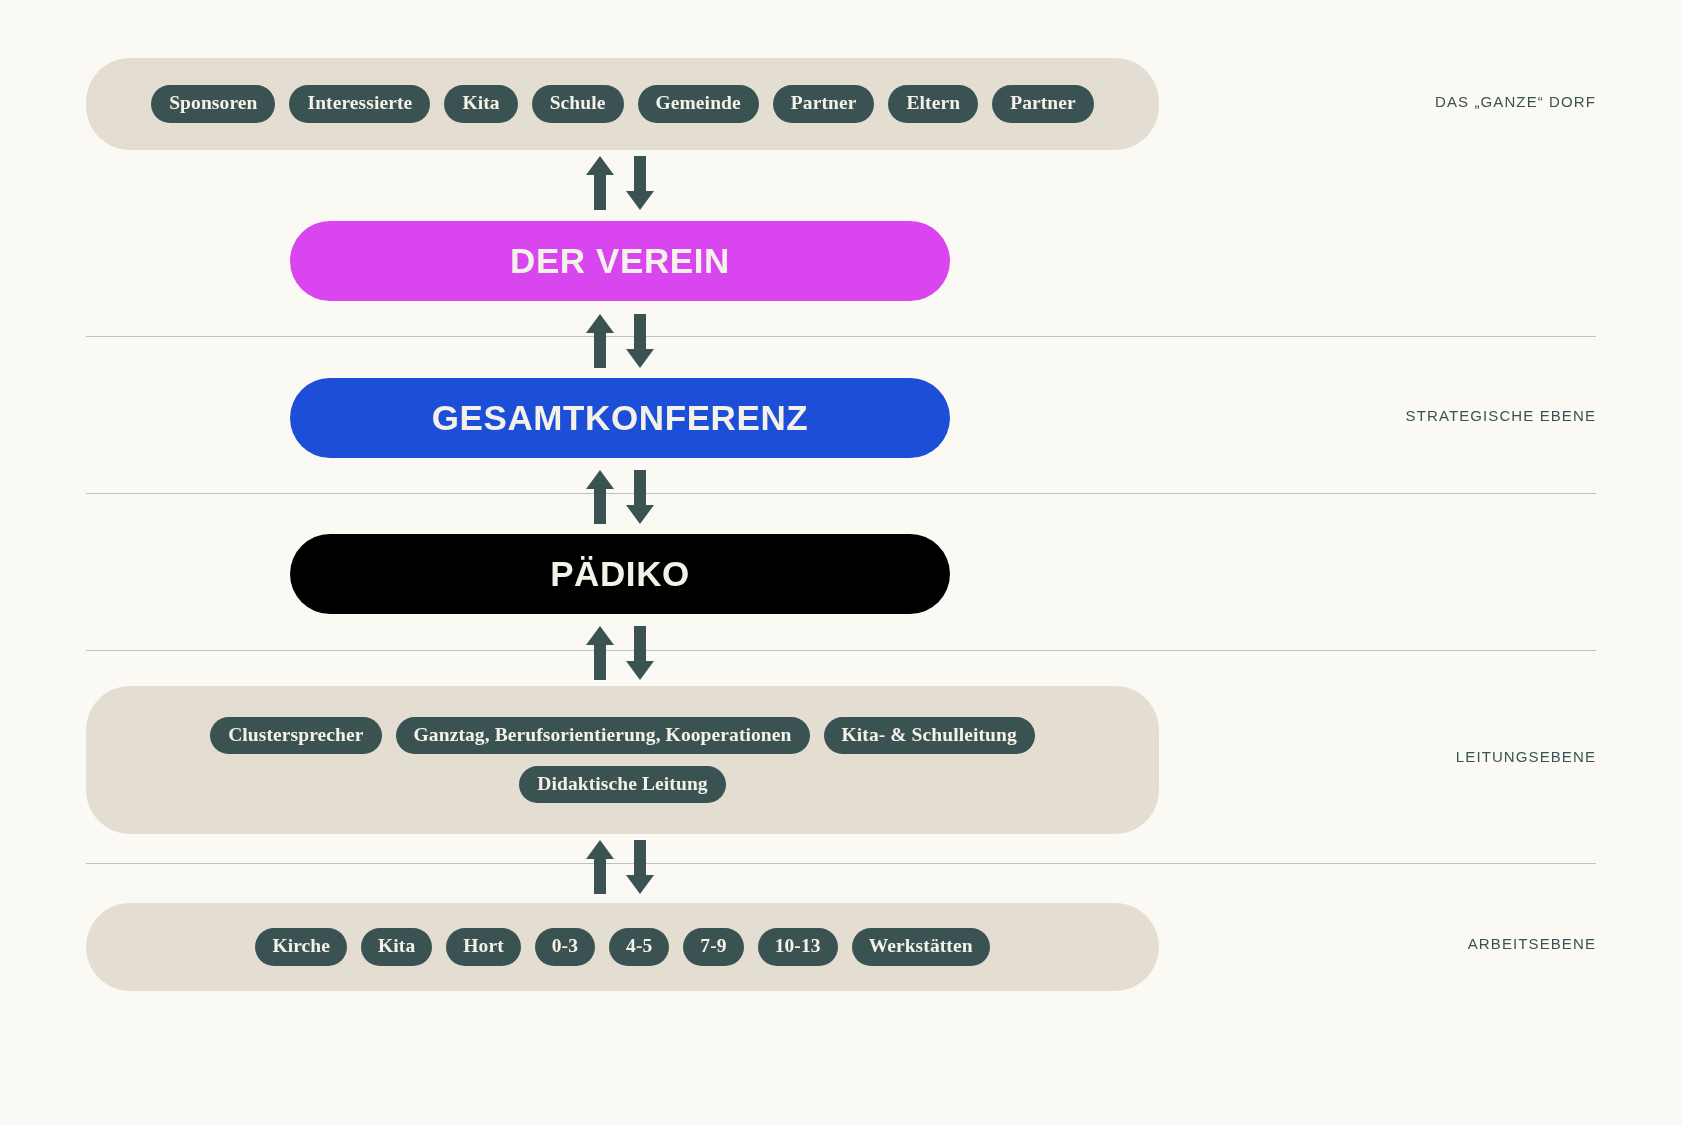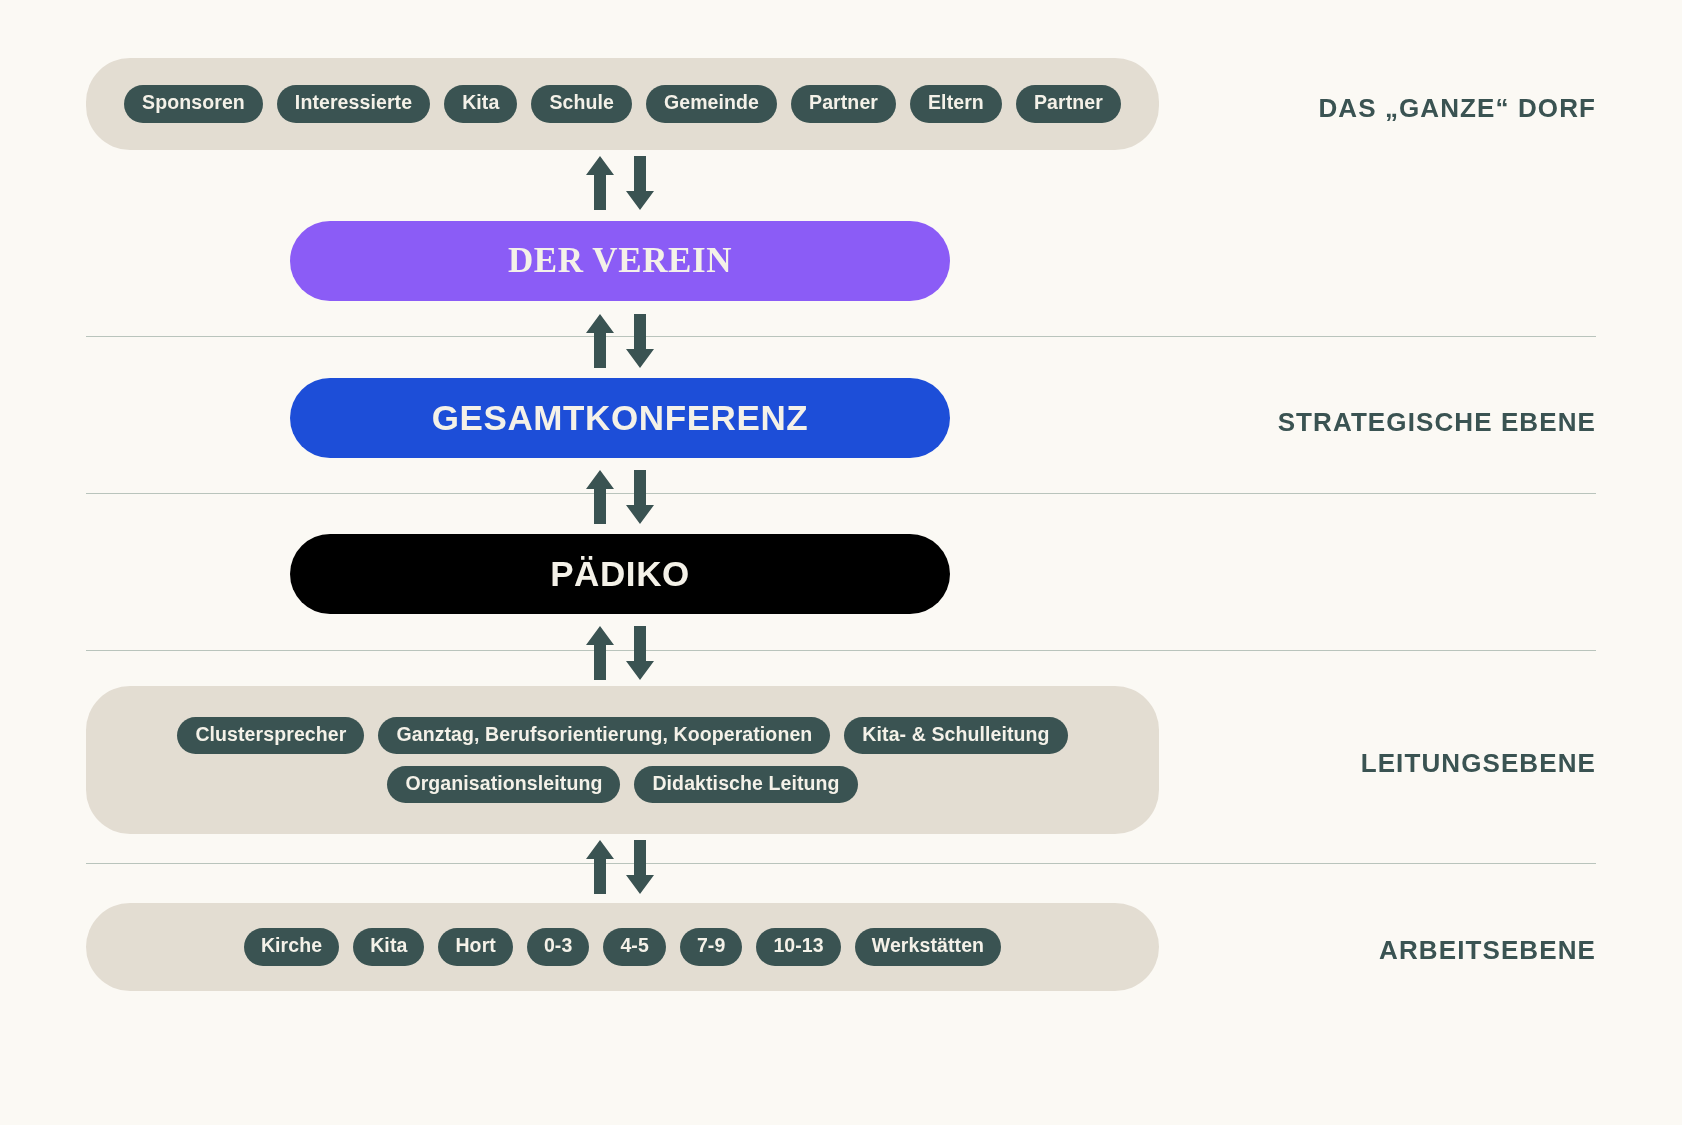--- a/index.html
+++ b/index.html
@@ -66,40 +66,41 @@
   .pill {
     background: #3a5352;
     color: #f4f1e8;
     border-radius: 999px;
     padding: 7px 18px 9px;
     font-size: 19.5px;
     font-weight: 700;
     line-height: 1.1;
     white-space: nowrap;
     letter-spacing: 0.1px;
+    font-family: Liberation Serif, serif;
   }
   .panel-arbeit .pill { padding: 7px 17px 9px; }
 
   
   .bar {
     position: absolute;
     left: 290px;
     width: 660px;
     height: 80px;
     border-radius: 40px;
     display: flex;
     align-items: center;
     justify-content: center;
     color: #f4f1e8;
     font-size: 35px;
     font-weight: 700;
     letter-spacing: 0.6px;
     box-sizing: border-box;
   }
-  .bar-verein { top: 221px; background: #8b5cf6; font-family: Liberation Serif, serif; }
+  .bar-verein { top: 221px; background: #d946ef; }
   .bar-gesamt { top: 378px; background: #1d4ed8; }
   .bar-paediko{ top: 534px; background: #000000; }
 
   
   .arrows {
     position: absolute;
     left: 580px;
     width: 80px;
     height: 62px;
     display: flex;
@@ -113,22 +114,22 @@
   .arrows.a3 { top: 466px; }
   .arrows.a4 { top: 622px; }
   .arrows.a5 { top: 836px; }
   .arrows svg { display: block; }
 
   
   .level-label {
     position: absolute;
     right: 86px;
     color: #3a5352;
-    font-size: 26px;
-    font-weight: 700;
+    font-size: 15px;
+    font-weight: 400;
     letter-spacing: 1.1px;
     text-align: right;
     white-space: nowrap;
   }
   .ll-village { top: 93px; }
   .ll-strateg { top: 407px; }
   .ll-leitung { top: 748px; }
   .ll-arbeit  { top: 935px; }
 </style>
 </head>
@@ -198,21 +199,20 @@
     </svg>
   </div>
 
   <div class="panel panel-leitung">
     <div class="pill-row">
       <span class="pill">Clustersprecher</span>
       <span class="pill">Ganztag, Berufsorientierung, Kooperationen</span>
       <span class="pill">Kita- &amp; Schulleitung</span>
     </div>
     <div class="pill-row">
-      <span class="pill">Organisationsleitung</span>
       <span class="pill">Didaktische Leitung</span>
     </div>
   </div>
   <div class="level-label ll-leitung">LEITUNGSEBENE</div>
 
   <div class="arrows a5">
     <svg width="30" height="58" viewBox="0 0 30 58">
       <polygon points="15,2 29,21 21,21 21,56 9,56 9,21 1,21" fill="#3a5352"></polygon>
     </svg>
     <svg width="30" height="58" viewBox="0 0 30 58">

